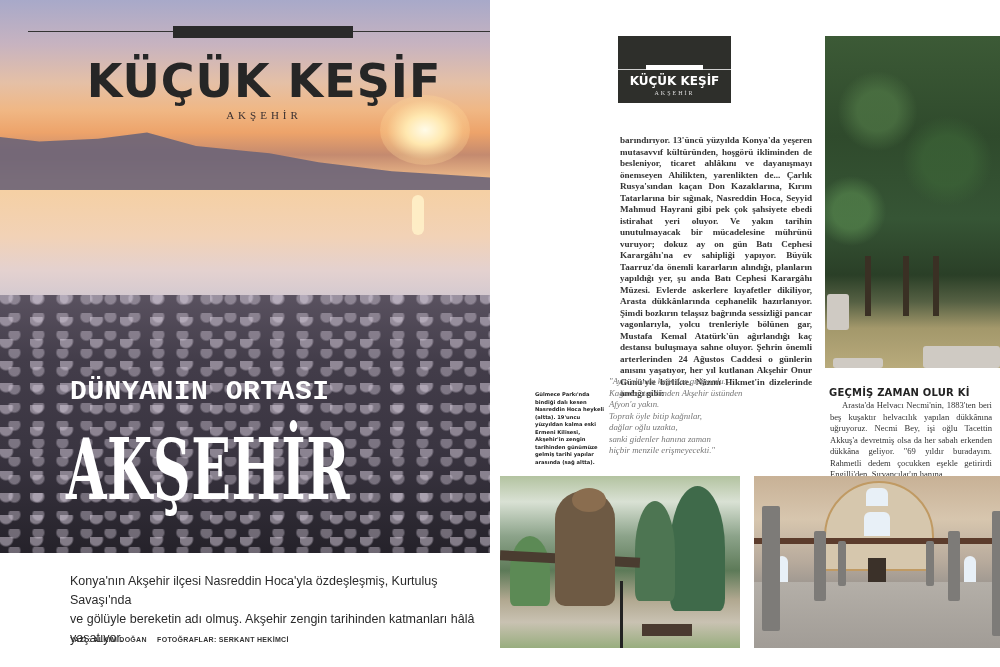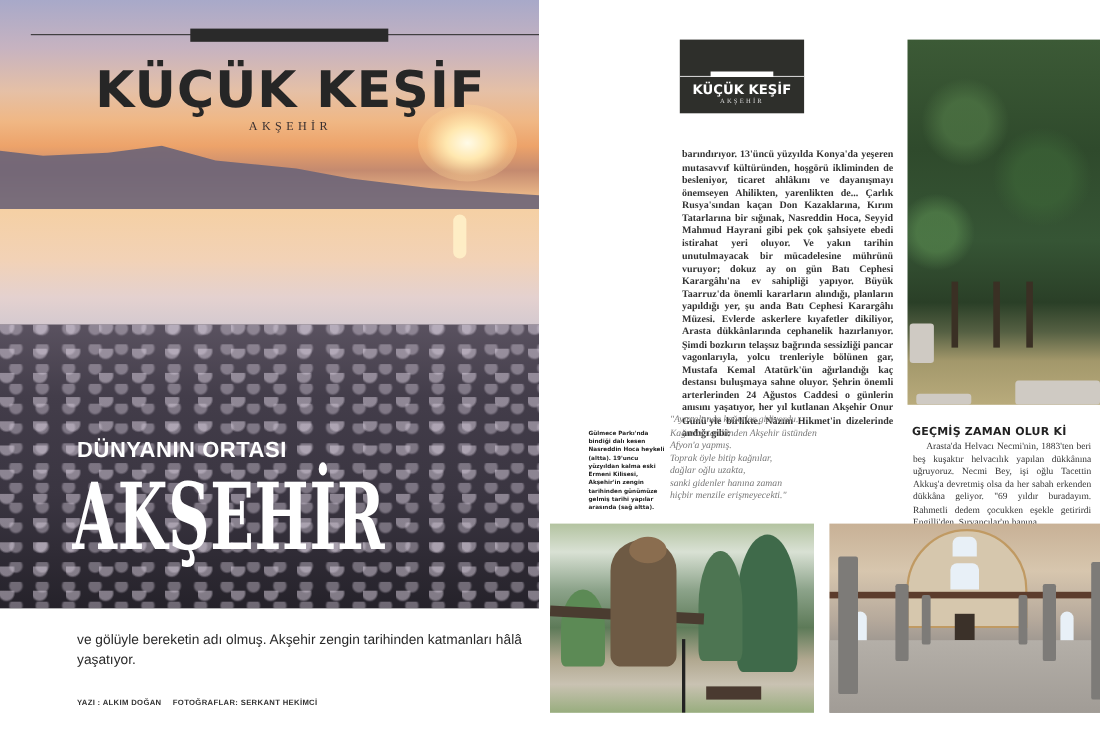--- a/index.html
+++ b/index.html
@@ -43,22 +43,22 @@
     .top-bar { position: absolute; left: 173px; top: 26px; width: 180px; height: 12px; background: #2a2a2a; }
     .series-title {
       position: absolute; left: 0; top: 54px; width: 528px; text-align: center;
       font-family: "DejaVu Sans", sans-serif; font-weight: 900; font-size: 46px; letter-spacing: 1px; color: #262626;
     }
     .series-subtitle {
       position: absolute; left: 0; top: 109px; width: 528px; text-align: center;
       font-family: "Liberation Serif", serif; font-size: 11px; letter-spacing: 4px; color: #3a3030;
     }
     .kicker {
-      position: absolute; left: 70px; top: 398px;
-      font-family: Liberation Sans, sans-serif; font-weight: bold; font-size: 20px; color: #fff; letter-spacing: 0.5px;
+      position: absolute; left: 70px; top: 376px;
+      font-family: Liberation Mono, monospace; font-weight: bold; font-size: 28px; color: #fff; letter-spacing: 0.5px;
     }
     .main-title {
       position: absolute; left: 66px; top: 428px;
       font-family: "DejaVu Serif", serif; font-weight: bold; font-size: 84px; color: #fff;
       transform: scaleX(0.62); transform-origin: left top; letter-spacing: 1px; line-height: 1;
     }
     .lead {
       position: absolute; left: 70px; top: 572px; width: 410px;
       font-family: "Liberation Sans", sans-serif; font-size: 12.5px; line-height: 19px; color: #2a2a2a;
     }
@@ -157,20 +157,21 @@
 
     <div class="top-rule"></div>
     <div class="top-bar"></div>
     <div class="series-title">KÜÇÜK KEŞİF</div>
     <div class="series-subtitle">AKŞEHİR</div>
     <div class="kicker">DÜNYANIN ORTASI</div>
     <div class="main-title">AKŞEHİR</div>
   </div>
 
   <div class="lead">
+    <div>Konya'nın Akşehir ilçesi Nasreddin Hoca'yla özdeşleşmiş, Kurtuluş Savaşı'nda</div>
     <div>ve gölüyle bereketin adı olmuş. Akşehir zengin tarihinden katmanları hâlâ yaşatıyor.</div>
   </div>
   <div class="credits">
     <span>YAZI : ALKIM DOĞAN</span>
     <span>FOTOĞRAFLAR: SERKANT HEKİMCİ</span>
   </div>
 </div>
 
 <div class="right-page">
   <div class="badge">
@@ -190,21 +191,21 @@
     <div class="stone" style="left:2px; top:258px; width:22px; height:36px;"></div>
     <div class="stone" style="left:98px; top:310px; width:77px; height:22px;"></div>
     <div class="stone" style="left:8px; top:322px; width:50px; height:10px;"></div>
   </div>
 
   <div class="caption">Gülmece Parkı'nda bindiği dalı kesen Nasreddin Hoca heykeli (altta). 19'uncu yüzyıldan kalma eski Ermeni Kilisesi, Akşehir'in zengin tarihinden günümüze gelmiş tarihi yapılar arasında (sağ altta).</div>
 
   <div class="poem">
     <div>"Ayın altında kağnılar gidiyordu.</div>
     <div>Kağnılar tarihinden Akşehir üstünden</div>
-    <div>Afyon'a yapmış.</div>
+    <div>Afyon'a yakın.</div>
     <div>Toprak öyle bitip kağnılar,</div>
     <div>dağlar oğlu uzakta,</div>
     <div>sanki gidenler hanına zaman</div>
     <div>hiçbir menzile erişmeyecekti."</div>
   </div>
 
   <div class="section-heading">GEÇMİŞ ZAMAN OLUR Kİ</div>
   <div class="section-body">Arasta'da Helvacı Necmi'nin, 1883'ten beri beş kuşaktır helvacılık yapılan dükkânına uğruyoruz. Necmi Bey, işi oğlu Tacettin Akkuş'a devretmiş olsa da her sabah erkenden dükkâna geliyor. "69 yıldır buradayım. Rahmetli dedem çocukken eşekle getirirdi Engilli'den. Şırvancılar'ın hanına</div>
 
   <div class="photo-statue">

